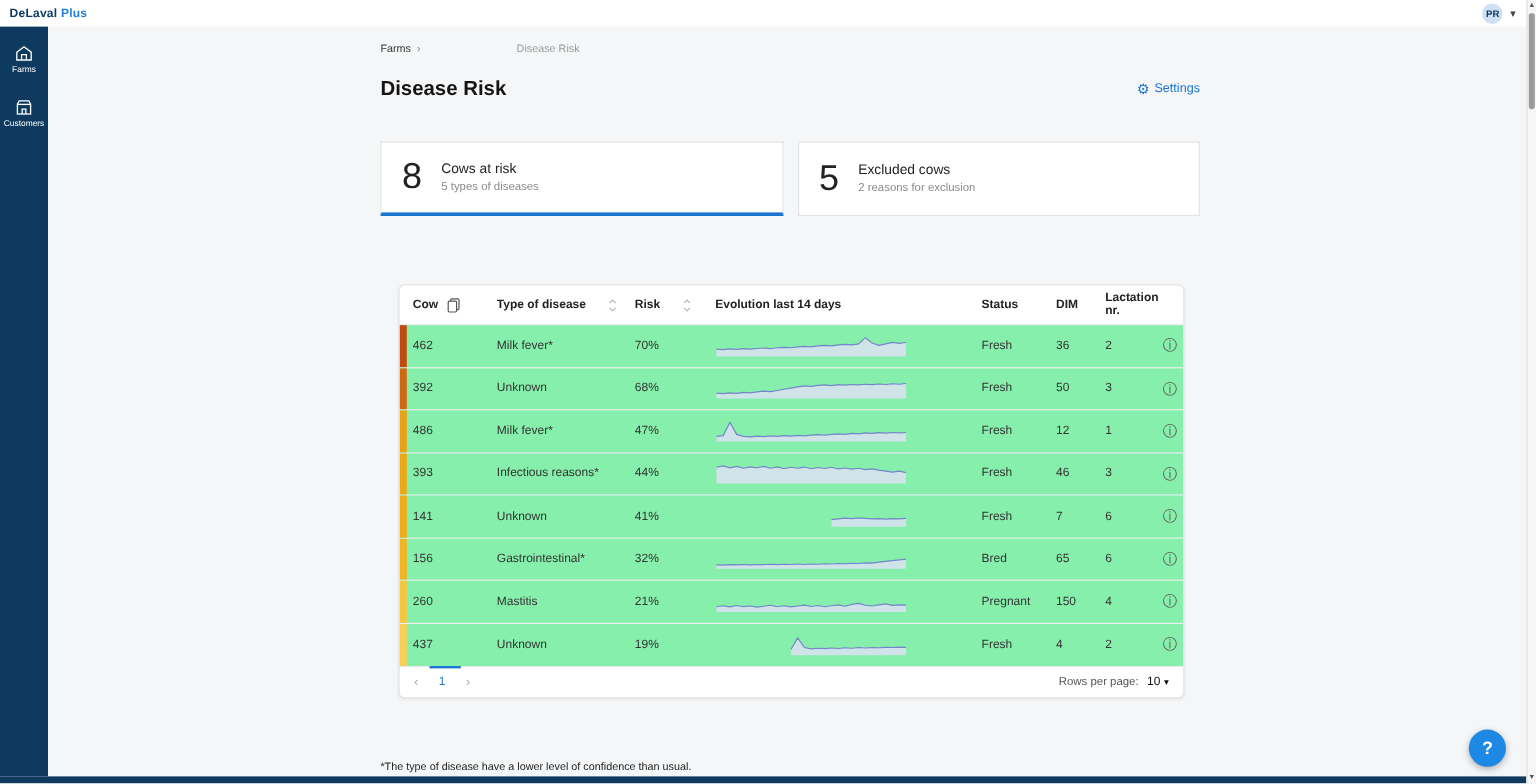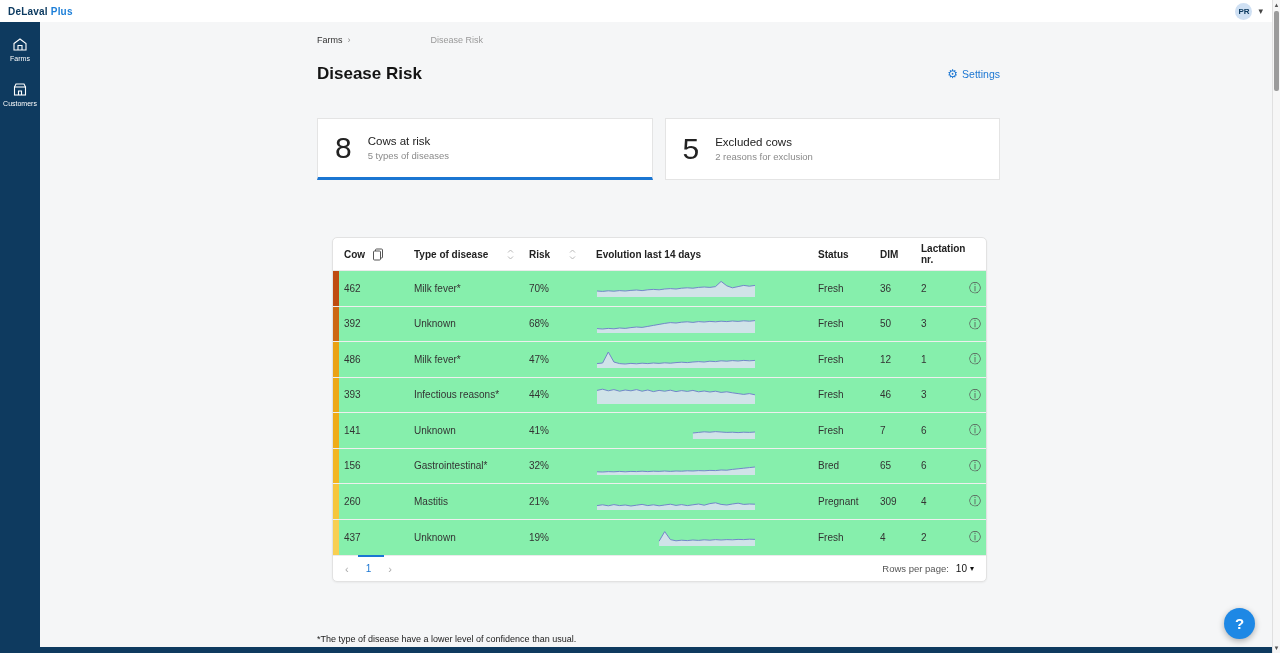--- a/index.html
+++ b/index.html
@@ -304,21 +304,21 @@
     <div class="cell">260</div>
     <div class="cell">Mastitis</div>
     <div class="cell">21%</div>
     <div class="cell c-evo">
       <svg class="spark" width="160" height="26" viewBox="0 0 160 26">
         <path class="spark-fill" d="M1.0 18.6 L6.6 17.8 L12.3 18.8 L17.9 17.6 L23.6 18.6 L29.2 18.0 L34.9 19.0 L40.5 18.2 L46.1 17.4 L51.8 18.6 L57.4 17.8 L63.1 18.8 L68.7 18.0 L74.4 17.2 L80.0 18.4 L85.6 17.6 L91.3 18.6 L96.9 17.8 L102.6 17.0 L108.2 18.2 L113.9 16.6 L119.5 15.8 L125.1 17.4 L130.8 18.0 L136.4 17.0 L142.1 16.2 L147.7 17.4 L153.4 17.0 L159.0 17.2 L159.0 23 L1.0 23 Z" style="fill: rgb(221, 225, 242);"></path>
         <path class="spark-line" d="M1.0 18.6 L6.6 17.8 L12.3 18.8 L17.9 17.6 L23.6 18.6 L29.2 18.0 L34.9 19.0 L40.5 18.2 L46.1 17.4 L51.8 18.6 L57.4 17.8 L63.1 18.8 L68.7 18.0 L74.4 17.2 L80.0 18.4 L85.6 17.6 L91.3 18.6 L96.9 17.8 L102.6 17.0 L108.2 18.2 L113.9 16.6 L119.5 15.8 L125.1 17.4 L130.8 18.0 L136.4 17.0 L142.1 16.2 L147.7 17.4 L153.4 17.0 L159.0 17.2 " style="stroke: rgb(114, 135, 201);"></path>
       </svg>
     </div>
     <div class="cell">Pregnant</div>
-    <div class="cell">309</div>
+    <div class="cell">150</div>
     <div class="cell">4</div>
     <div class="cell c-info">
             <span class="info-icon">ⓘ</span>
           </div>
   </div>
 
   <div class="trow">
     <div class="risk-bar" style="background: rgb(248, 207, 82);"></div>
     <div class="cell">437</div>
     <div class="cell">Unknown</div>

